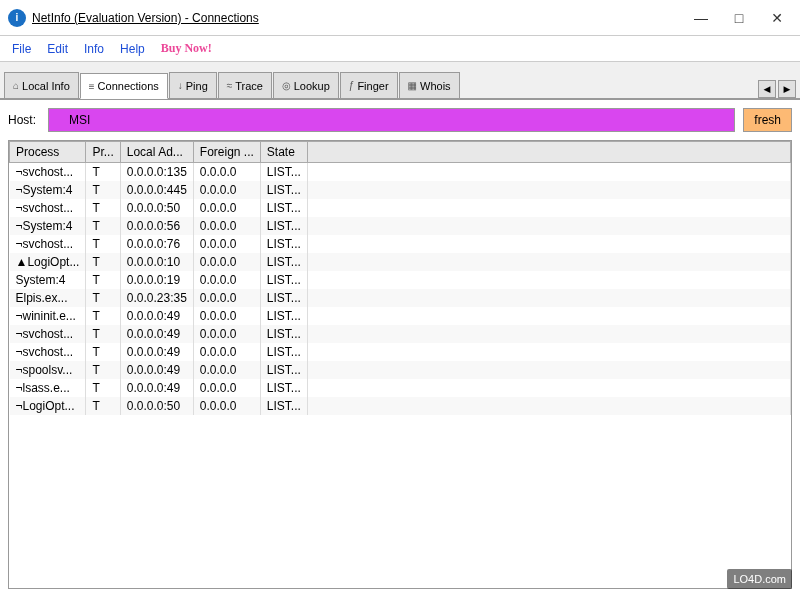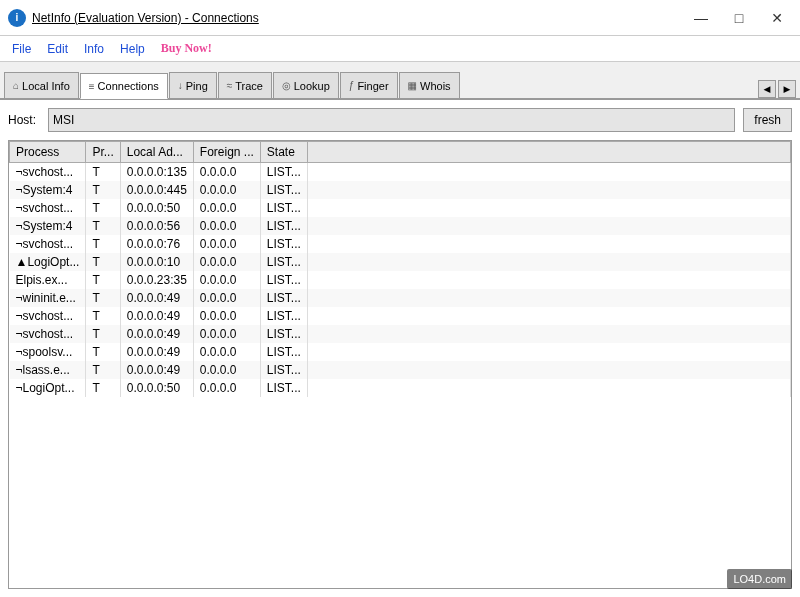--- a/index.html
+++ b/index.html
@@ -148,29 +148,29 @@
     }
     .host-label {
       font-size: 12px;
       color: #000;
       width: 32px;
     }
     .host-input {
       flex: 1;
       height: 24px;
       border: 1px solid #999;
-      padding: 2px 4px;
-      font-size: 12px;
-      background: #e5e5e5;
+      padding: 2px 20px;
+      font-size: 12px;
+      background: #d946ef;
     }
     .refresh-btn {
       height: 24px;
       padding: 2px 10px;
       border: 1px solid #999;
-      background: #e5e5e5;
+      background: #fdba74;
       cursor: pointer;
       font-size: 12px;
     }
 
     
     .table-container {
       flex: 1;
       border: 1px solid #999;
       overflow: hidden;
       position: relative;
@@ -351,20 +351,28 @@
   </tr>
             <tr>
     <td>▲LogiOpt...</td>
     <td>T</td>
     <td>0.0.0.0:10</td>
     <td>0.0.0.0</td>
     <td>LIST...</td>
     <td></td>
   </tr>
             <tr>
+    <td> System:4</td>
+    <td>T</td>
+    <td>0.0.0.0:19</td>
+    <td>0.0.0.0</td>
+    <td>LIST...</td>
+    <td></td>
+  </tr>
+            <tr>
     <td> Elpis.ex...</td>
     <td>T</td>
     <td>0.0.0.23:35</td>
     <td>0.0.0.0</td>
     <td>LIST...</td>
     <td></td>
   </tr>
             <tr>
     <td>¬wininit.e...</td>
     <td>T</td>

